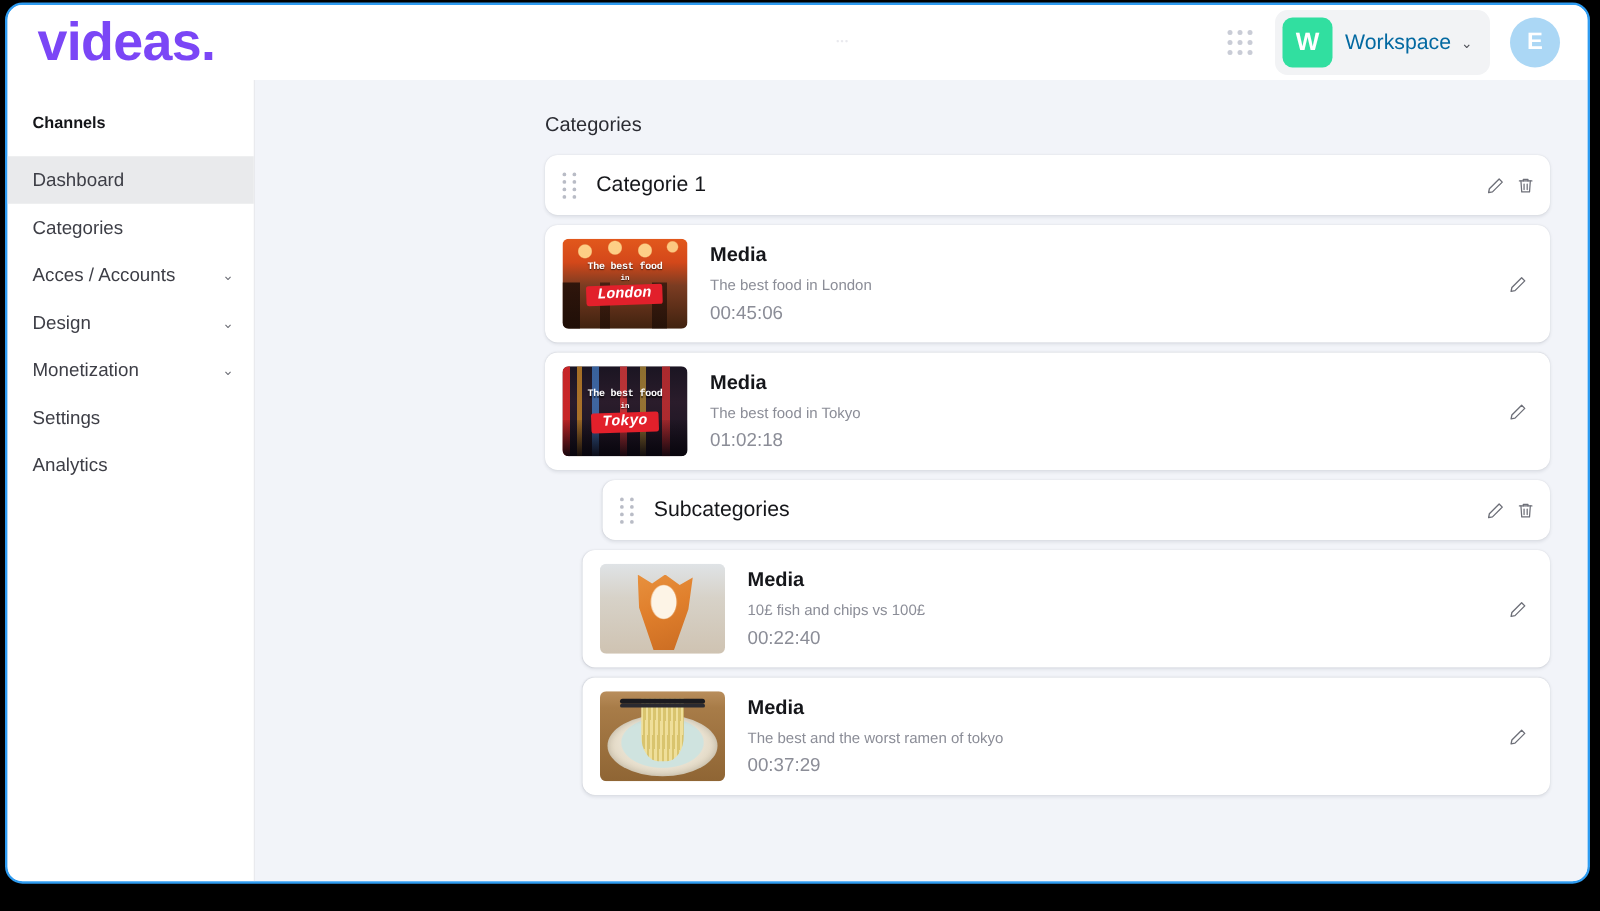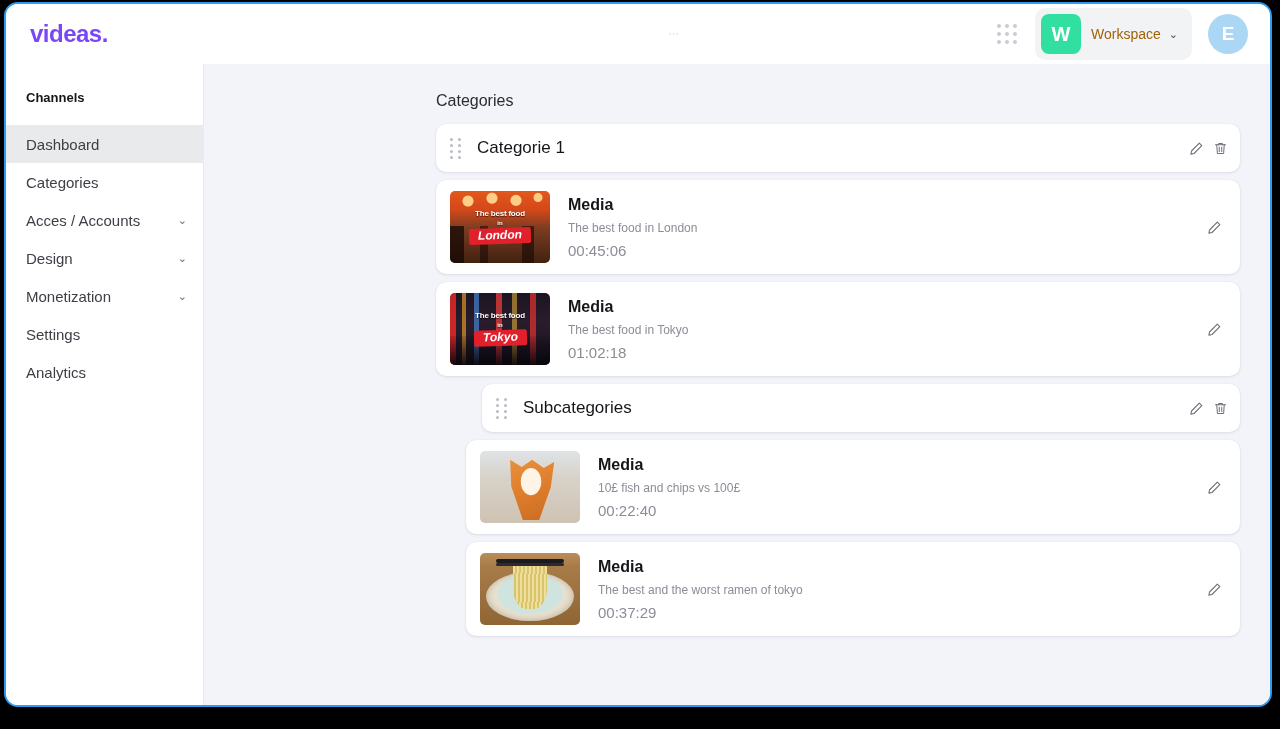--- a/index.html
+++ b/index.html
@@ -27,21 +27,21 @@
     height: 60px;
     flex: 0 0 60px;
     background: #ffffff;
     display: flex;
     align-items: center;
     padding: 0 22px 0 24px;
     position: relative;
     z-index: 5;
   }
   .logo {
-    font-size: 24px;
+    font-size: 43px;
     font-weight: 700;
     color: #7b46f6;
     letter-spacing: -0.5px;
     line-height: 1;
     user-select: none;
   }
   .topbar-spacer { flex: 1 1 auto; }
 
   .faint-dot {
     position: absolute;
@@ -72,21 +72,21 @@
   }
   .ws-badge {
     width: 40px; height: 40px;
     border-radius: 8px;
     background: #31dfa0;
     color: #ffffff;
     font-size: 20px;
     font-weight: 700;
     display: flex; align-items: center; justify-content: center;
   }
-  .ws-name { font-size: 14px; color: #a16207; }
+  .ws-name { font-size: 17px; color: #0369a1; }
   .ws-chev { font-size: 11px; color: #4a4b53; margin-left: -2px; }
 
   .avatar {
     width: 40px; height: 40px;
     border-radius: 50%;
     background: #abd7f5;
     color: #ffffff;
     font-size: 19px;
     font-weight: 600;
     display: flex; align-items: center; justify-content: center;
@@ -206,20 +206,21 @@
   }
   .m-title { font-size: 12px; color: #8b8d97; margin-bottom: 7px; }
   .m-dur   { font-size: 15px; color: #8b8d97; }
 
   
   .tb-overlay {
     position: absolute; inset: 0;
     display: flex; flex-direction: column;
     align-items: center; justify-content: center;
     gap: 2px;
+    font-family: Liberation Mono, monospace;
   }
   .tb-line1 {
     font-size: 8px; font-weight: 800; color: #fff;
     text-shadow: 0 1px 1px rgba(0,0,0,.7);
     letter-spacing: -.2px; line-height: 1;
   }
   .tb-line2 {
     font-size: 6px; font-weight: 800; color: #fff;
     text-shadow: 0 1px 1px rgba(0,0,0,.7); line-height: 1;
   }

